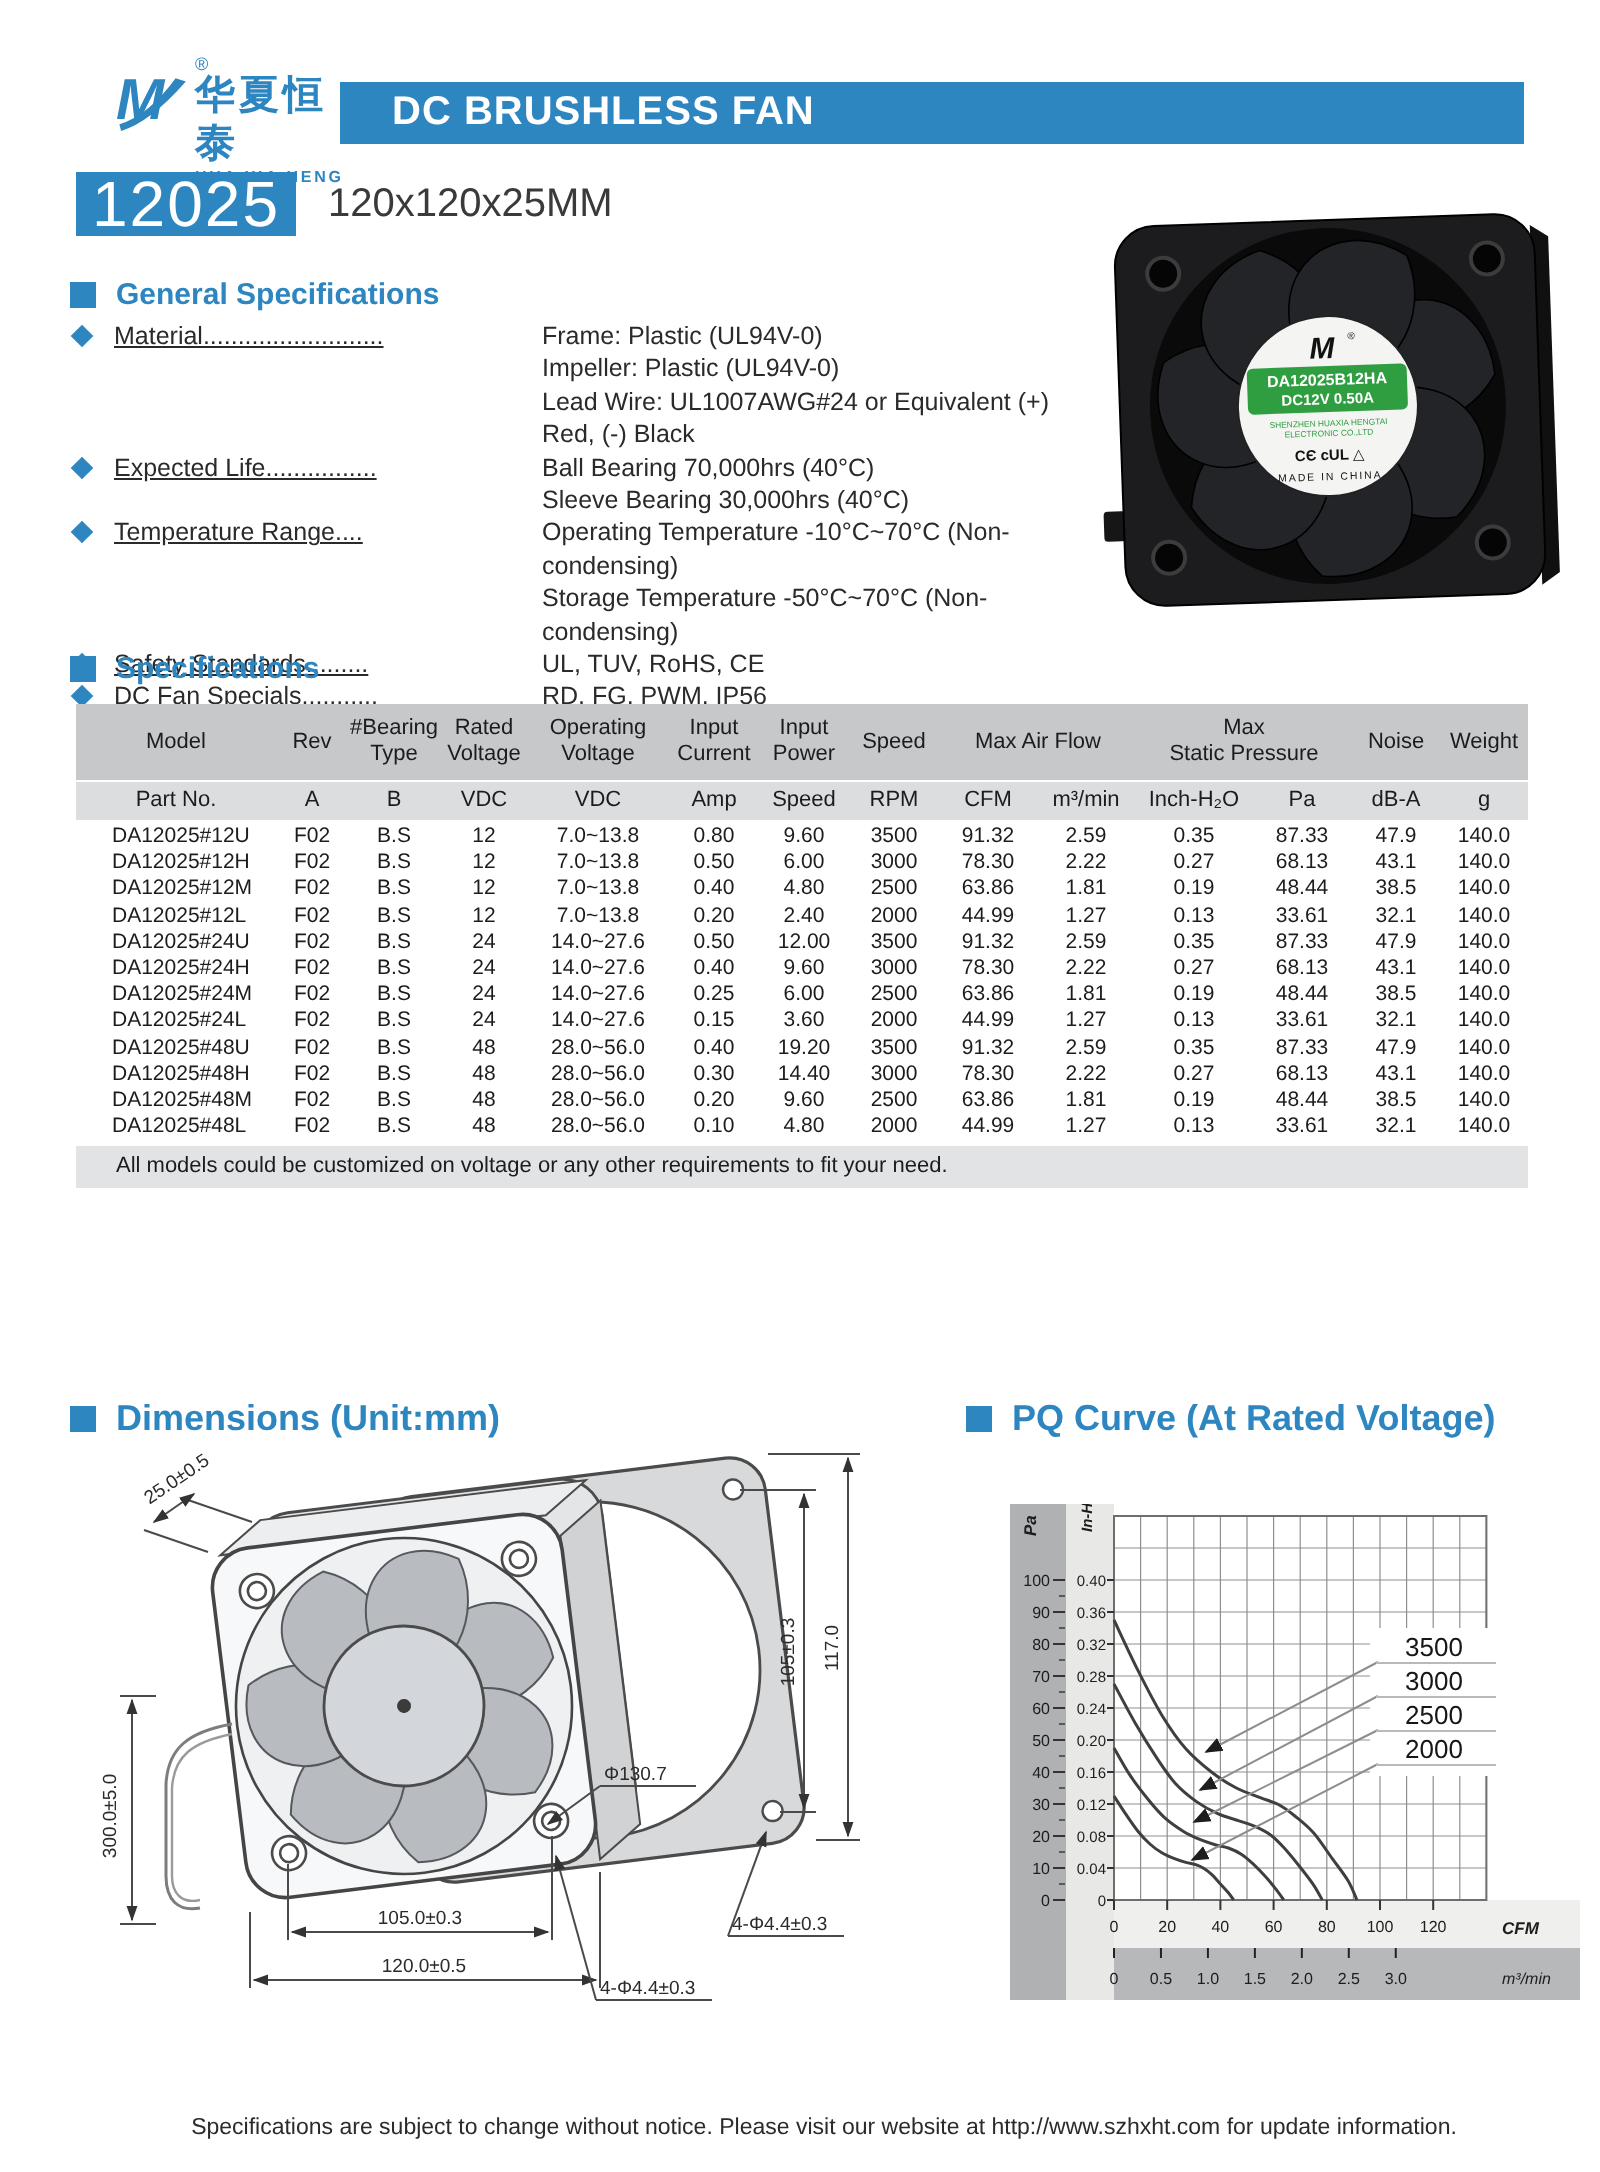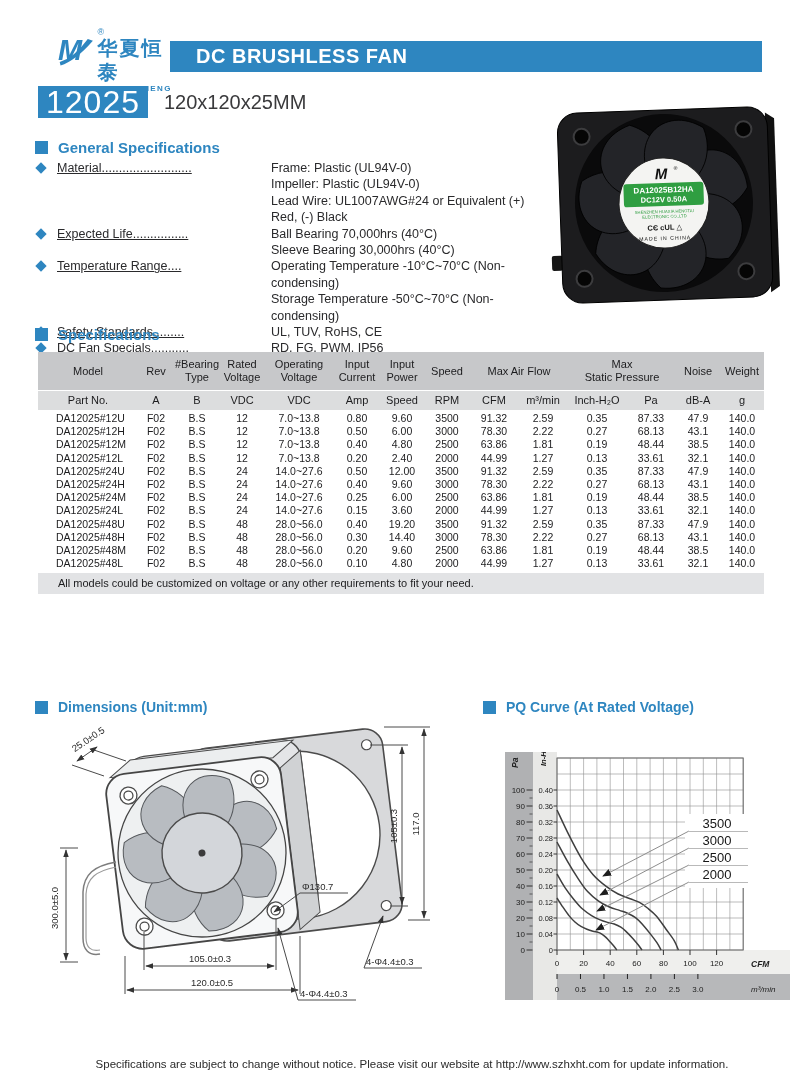--- a/index.html
+++ b/index.html
@@ -13,21 +13,21 @@
   .logo-en{font-size:8px;font-weight:bold;letter-spacing:1.4px;line-height:9px;}
   .banner{position:absolute;left:170px;top:41px;width:592px;height:31px;line-height:31px;
           color:#fff;font-size:20px;font-weight:bold;letter-spacing:.5px;padding-left:26px;}
   .model-box{position:absolute;left:38px;top:86px;width:110px;height:32px;line-height:32px;
              text-align:center;color:#fff;font-size:32px;letter-spacing:1px;}
   .model-size{position:absolute;left:164px;top:86px;height:32px;line-height:33px;font-size:20px;color:#3a3a3c;}
   
   .sec-title{position:absolute;display:flex;align-items:center;}
   .sq{width:13px;height:13px;margin-right:10px;}
   .sec-title span{font-weight:bold;}
-  .t-lg{font-size:15px;} .t-md{font-size:14px;}
+  .t-lg{font-size:15px;} .t-md{font-size:18px;}
   
   .gen{position:absolute;left:35px;top:160px;width:500px;font-size:12.5px;color:#2a2a2c;}
   .gen-row{display:flex;align-items:flex-start;}
   .diamond{width:8px;height:8px;transform:rotate(45deg);margin:4px 12px 0 2px;flex:0 0 8px;}
   .gen-label{width:166px;flex:0 0 166px;line-height:16.4px;text-decoration:underline;}
   .gen-lines{flex:1;}
   .gen-lines div{line-height:16.4px;margin-left:48px;}
   
   .spec-wrap{position:absolute;left:38px;top:352px;width:726px;}
   table{border-collapse:collapse;width:726px;table-layout:fixed;font-size:10.5px;color:#1c1c1e;}

